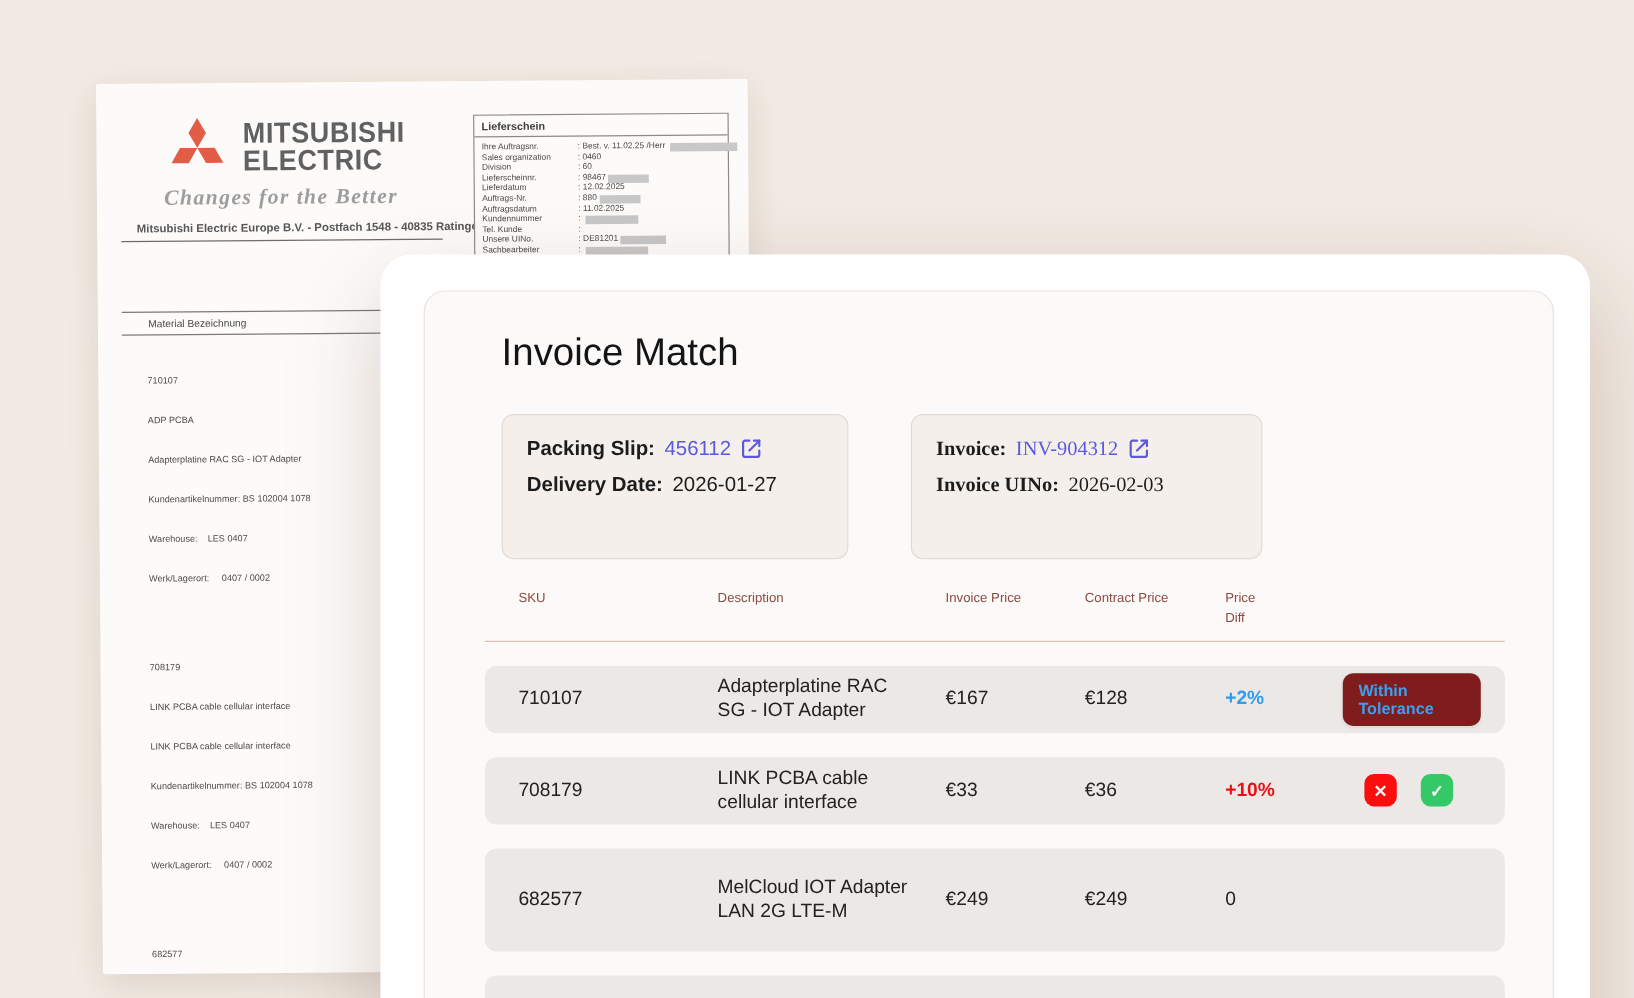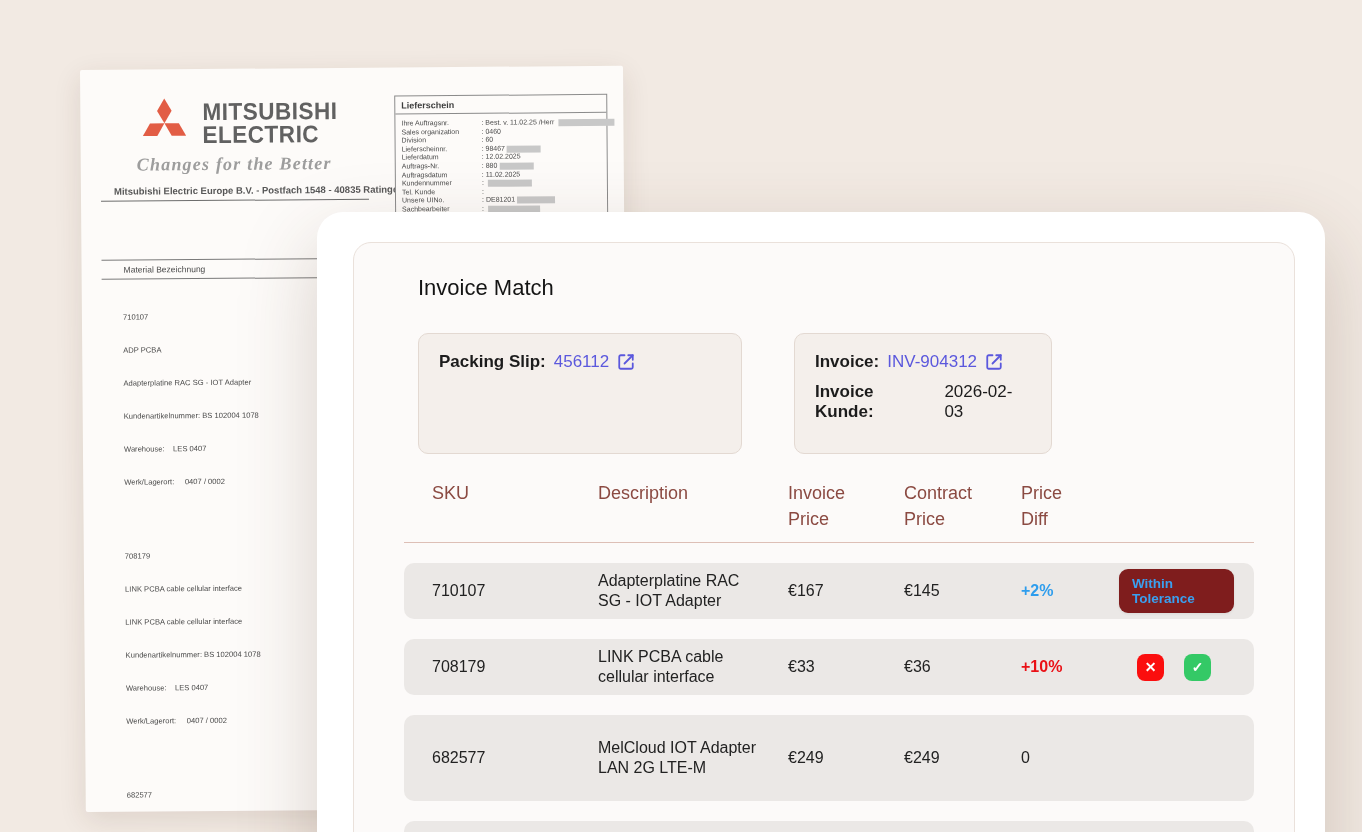--- a/index.html
+++ b/index.html
@@ -35,36 +35,36 @@
   .mat-h { font-size: 8.5px; color: #4a4a4a; padding: 4px 0 4px 22px; }
   .mat-items { padding: 10px 0 0 21px; font-size: 7.6px; line-height: 11px; color: #4a4a4a; }
   .mat-item { margin-bottom: 19px; white-space: pre-wrap; }
   .sig { position: absolute; right: 24px; bottom: 28px; opacity: .55; }
 
   
   .modal { position: absolute; left: 317px; top: 212px; width: 1008px; height: 690px;
     background: #ffffff; border-radius: 26px; box-shadow: 0 30px 80px rgba(80,50,30,.22); }
   .inner { position: absolute; left: 36px; top: 30px; width: 942px; height: 660px;
     background: #fcfaf9; border: 1px solid #eae1db; border-radius: 18px; padding: 32px 0 0 64px; }
-  .title { font-size: 22px; font-weight: 500; color: #141414; margin: 0; line-height: 1.15; }
+  .title { font-size: 32px; font-weight: 500; color: #141414; margin: 0; line-height: 1.15; }
 
   .cards { display: flex; gap: 52px; margin-top: 33px; }
   .info-card { background: #f4efeb; border: 1px solid #e3d9d2; border-radius: 10px;
     padding: 18px 20px; height: 121px; }
-  .card1 { width: 324px; } .card2 { width: 258px; }
+  .card1 { width: 289px; } .card2 { width: 293px; font-family: Liberation Serif, serif; }
   .ic-line { font-size: 17px; color: #1c1c1c; display: flex; align-items: center; gap: 8px; margin-bottom: 10px; }
   .ic-b { font-weight: 700; }
   .ic-link { color: #5b58dd; }
   .ext { color: #5b58dd; width: 18px; height: 18px; display: inline-flex; cursor: pointer; }
   .ext svg { width: 18px; height: 18px; }
 
   .table { margin-top: 26px; margin-left: -14px; width: 850px; }
   .grid-cols { display: grid; grid-template-columns: 166px 190px 116px 117px 90px 1fr;
     padding: 0 20px 0 28px; }
-  .thead { font-size: 18px; color: #8b4a42; line-height: 1.45; }
+  .thead { font-size: 11px; color: #8b4a42; line-height: 1.45; }
   .thead .th { padding-right: 18px; }
   .th-pd { max-width: 48px; }
   .divider { border-bottom: 1px solid #ddbfb6; margin-top: 10px; }
   .trow { align-items: center; background: #ebe8e6; border-radius: 10px; margin-top: 20px;
     font-size: 16px; color: #222222; }
   .trow .desc { padding-right: 24px; line-height: 1.25; }
   .r1, .r2 { height: 56px; } .r3 { height: 86px; }
   .r4 { height: 40px; background: #ebe8e6; border-radius: 10px; margin-top: 20px; }
   .diff { font-weight: 700; }
   .r1 .diff { color: #2e9ded; }
@@ -212,57 +212,61 @@
             <span class="ic-b">Packing Slip:</span>
             <span class="ic-link">456112</span>
             <span class="ext">
               <svg viewBox="0 0 24 24" fill="none" stroke="currentColor" stroke-width="2.4" stroke-linecap="round" stroke-linejoin="round">
                 <path d="M15 3h6v6"></path>
                   <path d="M10 14L21 3"></path>
                   <path d="M21 14v5a2 2 0 0 1-2 2H5a2 2 0 0 1-2-2V5a2 2 0 0 1 2-2h5"></path>
               </svg>
             </span>
           </div>
+          <div class="ic-line">
+            <span class="ic-b">Delivery Date:</span>
+            <span>2026-01-27</span>
+          </div>
         </div>
 
         <div class="info-card card2">
           <div class="ic-line">
             <span class="ic-b">Invoice:</span>
             <span class="ic-link">INV-904312</span>
             <span class="ext">
               <svg viewBox="0 0 24 24" fill="none" stroke="currentColor" stroke-width="2.4" stroke-linecap="round" stroke-linejoin="round">
                 <path d="M15 3h6v6"></path>
                   <path d="M10 14L21 3"></path>
                   <path d="M21 14v5a2 2 0 0 1-2 2H5a2 2 0 0 1-2-2V5a2 2 0 0 1 2-2h5"></path>
               </svg>
             </span>
           </div>
           <div class="ic-line">
-            <span class="ic-b">Invoice Kunde:</span>
+            <span class="ic-b">Invoice UINo:</span>
             <span>2026-02-03</span>
           </div>
         </div>
       </div>
 
       <div class="table">
         <div class="thead grid-cols">
           <div class="th">SKU</div>
           <div class="th">Description</div>
           <div class="th">Invoice Price</div>
           <div class="th">Contract Price</div>
           <div class="th th-pd">Price Diff</div>
           <div class="th"></div>
         </div>
         <div class="divider"></div>
 
         <div class="trow grid-cols r1">
           <div>710107</div>
           <div class="desc">Adapterplatine RAC SG - IOT Adapter</div>
           <div>€167</div>
-          <div>€145</div>
+          <div>€128</div>
           <div class="diff">+2%</div>
           <div class="statuscell">
             <span class="badge">Within Tolerance</span>
           </div>
         </div>
 
         <div class="trow grid-cols r2">
           <div>708179</div>
           <div class="desc">LINK PCBA cable cellular interface</div>
           <div>€33</div>

